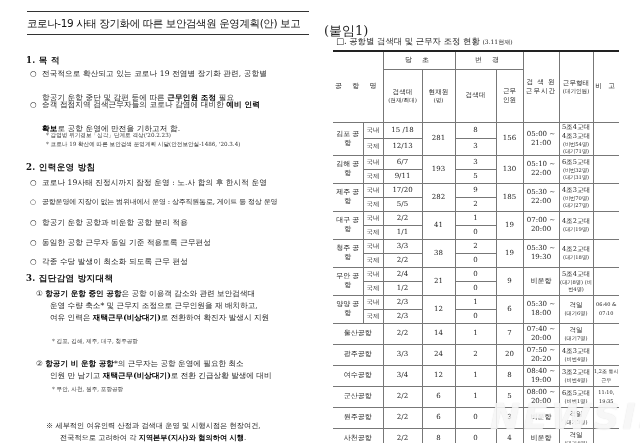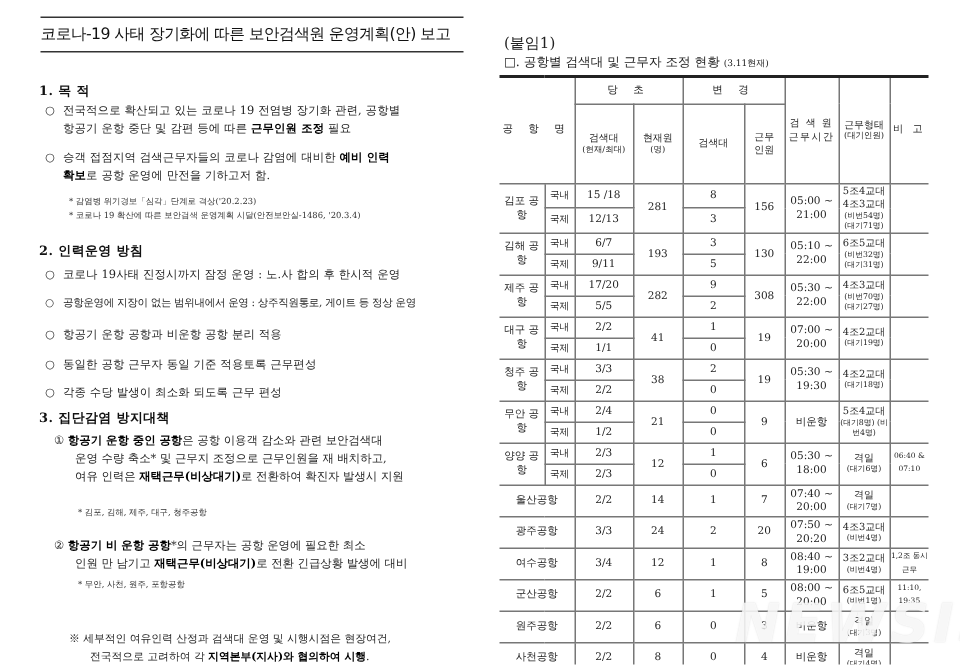--- a/index.html
+++ b/index.html
@@ -10,30 +10,30 @@
   .left { position: absolute; left: 0; top: 0; width: 320px; height: 443px; }
   .title-box { position: absolute; left: 27px; top: 11px; width: 282px; height: 24px;
     border-top: 1.5px solid #333; border-bottom: 1.5px solid #333; }
   .title-box .t { display: block; text-align: left; font-family: "DejaVu Sans", sans-serif;
     font-size: 10.5px; line-height: 22px; color: #111; letter-spacing: -0.4px; }
 
   .sec-h { position: absolute; left: 26px; font-size: 8.6px; font-weight: bold; color: #111; letter-spacing: 0.3px; }
   .bul { position: absolute; left: 30px; width: 282px; font-size: 7.6px; line-height: 11.5px; color: #222;
     letter-spacing: 0.1px; }
   .bul .c { display: inline-block; width: 12px; }
-  .bul .ind { padding-left: 12px; display: block; }
+  .bul .ind { padding-left: 12px; display: block; margin-top: 12px; }
   .note { position: absolute; left: 46px; font-size: 5.6px; line-height: 8.5px; color: #333; }
   .sub { position: absolute; left: 36px; width: 276px; font-size: 7.6px; line-height: 12px; color: #222; }
   .sub .ind { padding-left: 14px; display: block; }
   .b { font-weight: bold; color: #000; }
   .small { position: absolute; left: 52px; font-size: 5.6px; color: #333; }
 
   
   .right { position: absolute; left: 320px; top: 0; width: 320px; height: 443px; }
-  .attach { position: absolute; left: 16px; top: 22px; font-size: 10px; color: #222; text-align: center; }
+  .attach { position: absolute; left: 4px; top: 22px; font-size: 13px; color: #222; text-align: center; }
   .tbl-title { position: absolute; left: 16px; top: 36px; font-size: 8.4px; color: #222; }
   .tbl-title .dt { font-size: 6px; }
   table.sched { position: absolute; left: 13px; top: 50px; width: 286px; border-collapse: collapse;
     font-family: "DejaVu Serif", serif; font-size: 7px; color: #222; }
   table.sched { border-top: 2px solid #222; border-bottom: 2px solid #222; }
   table.sched td, table.sched th { border: 0.7px solid #777; text-align: center; vertical-align: middle;
     padding: 0; font-weight: normal; line-height: 9px; }
   table.sched tr > :first-child { border-left: none; }
   table.sched tr > :last-child { border-right: none; }
   th .s { font-size: 5.6px; display: block; line-height: 7px; }
@@ -166,21 +166,21 @@
           <td class="kind">국제</td>
           <td>9/11</td>
           <td>5</td>
         </tr>
         <tr class="r">
           <td rowspan="2" class="ap">제주 공항</td>
           <td class="kind">국내</td>
           <td>17/20</td>
           <td rowspan="2">282</td>
           <td>9</td>
-          <td rowspan="2">308</td>
+          <td rowspan="2">185</td>
           <td rowspan="2" class="hrs">05:30 ~ 22:00</td>
           <td rowspan="2" class="work"><span>4조3교대</span><span class="s">(비번70명) (대기27명)</span></td>
           <td rowspan="2" class="note-c"></td>
         </tr>
         <tr class="r">
           <td class="kind">국제</td>
           <td>5/5</td>
           <td>2</td>
         </tr>
         <tr class="r">

